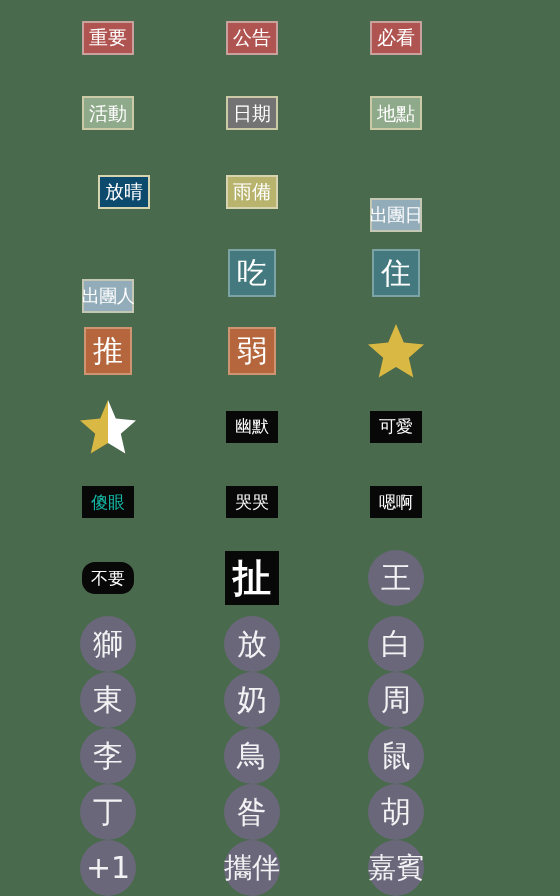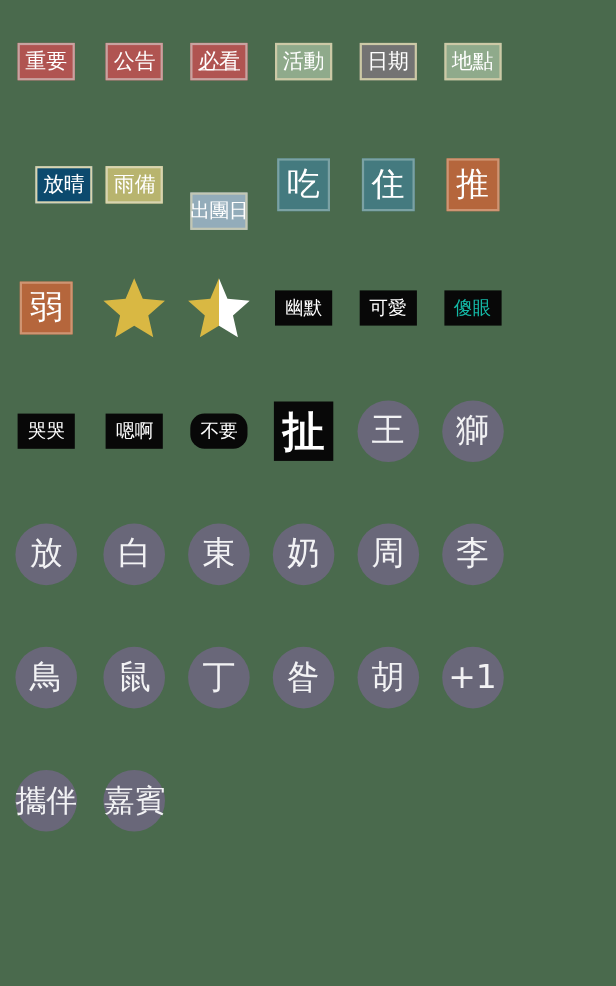--- a/index.html
+++ b/index.html
@@ -10,23 +10,24 @@
     width: 560px;
     height: 896px;
     background: #4a6a4d;
     font-family: "DejaVu Sans", "Liberation Sans", sans-serif;
     overflow: hidden;
   }
   #sticker-grid {
     width: 468px;
     height: 896px;
     display: grid;
-    grid-template-columns: repeat(6, 1fr);
+    grid-template-columns: repeat(3, 1fr);
     grid-template-rows: repeat(8, 1fr);
     box-sizing: border-box;
+    padding-left: 36px;
   }
   .cell {
     position: relative;
     display: flex;
     align-items: center;
     justify-content: center;
   }
   .sticker {
     display: flex;
     align-items: center;
@@ -107,39 +108,42 @@
 <body style="background: rgb(74, 106, 77);">
 
 <div id="sticker-grid">
     <div class="cell">
       <div class="sticker type-badge" style="background: rgb(176, 84, 81); border: 2px solid rgb(201, 162, 160); color: rgb(255, 255, 255);">重要</div>
     </div>
     <div class="cell">
       <div class="sticker type-badge" style="background: rgb(176, 84, 81); border: 2px solid rgb(201, 162, 160); color: rgb(255, 255, 255);">公告</div>
     </div>
     <div class="cell">
-      <div class="sticker type-badge" style="background: rgb(176, 84, 81); border: 2px solid rgb(201, 162, 160); color: rgb(255, 255, 255); text-decoration: underline;">必看</div>
+      <div class="sticker type-badge" style="background: rgb(176, 84, 81); border: 2px solid rgb(201, 162, 160); color: rgb(255, 255, 255);">必看</div>
     </div>
     <div class="cell">
       <div class="sticker type-badge" style="background: rgb(143, 170, 139); border: 2px solid rgb(204, 201, 166); color: rgb(255, 255, 255);">活動</div>
     </div>
     <div class="cell">
       <div class="sticker type-badge" style="background: #737373; border: 2px solid rgb(204, 201, 166); color: rgb(255, 255, 255);">日期</div>
     </div>
     <div class="cell">
       <div class="sticker type-badge" style="background: rgb(143, 170, 139); border: 2px solid rgb(204, 201, 166); color: rgb(255, 255, 255);">地點</div>
     </div>
     <div class="cell">
       <div class="sticker type-badge" style="background: #0c4a6e; border: 2px solid rgb(216, 212, 176); color: rgb(255, 255, 255); margin-left: 32px;">放晴</div>
     </div>
     <div class="cell">
       <div class="sticker type-badge" style="background: rgb(184, 180, 110); border: 2px solid rgb(216, 212, 176); color: rgb(255, 255, 255);">雨備</div>
     </div>
     <div class="cell">
       <div class="sticker type-badge small-text" style="background: rgb(147, 172, 186); border: 2px solid rgb(195, 199, 180); color: rgb(255, 255, 255);">出團日</div>
+    </div>
+    <div class="cell">
+      <div class="sticker type-badge small-text" style="background: rgb(147, 172, 186); border: 2px solid rgb(195, 199, 180); color: rgb(255, 255, 255);">出團人</div>
     </div>
     <div class="cell">
       <div class="sticker type-square" style="background: rgb(68, 122, 127); border: 2px solid rgb(123, 162, 164); color: rgb(255, 255, 255);">吃</div>
     </div>
     <div class="cell">
       <div class="sticker type-square" style="background: rgb(68, 122, 127); border: 2px solid rgb(123, 162, 164); color: rgb(255, 255, 255);">住</div>
     </div>
     <div class="cell">
       <div class="sticker type-square" style="background: rgb(181, 102, 60); border: 2px solid rgb(207, 148, 114); color: rgb(255, 255, 255);">推</div>
     </div>

